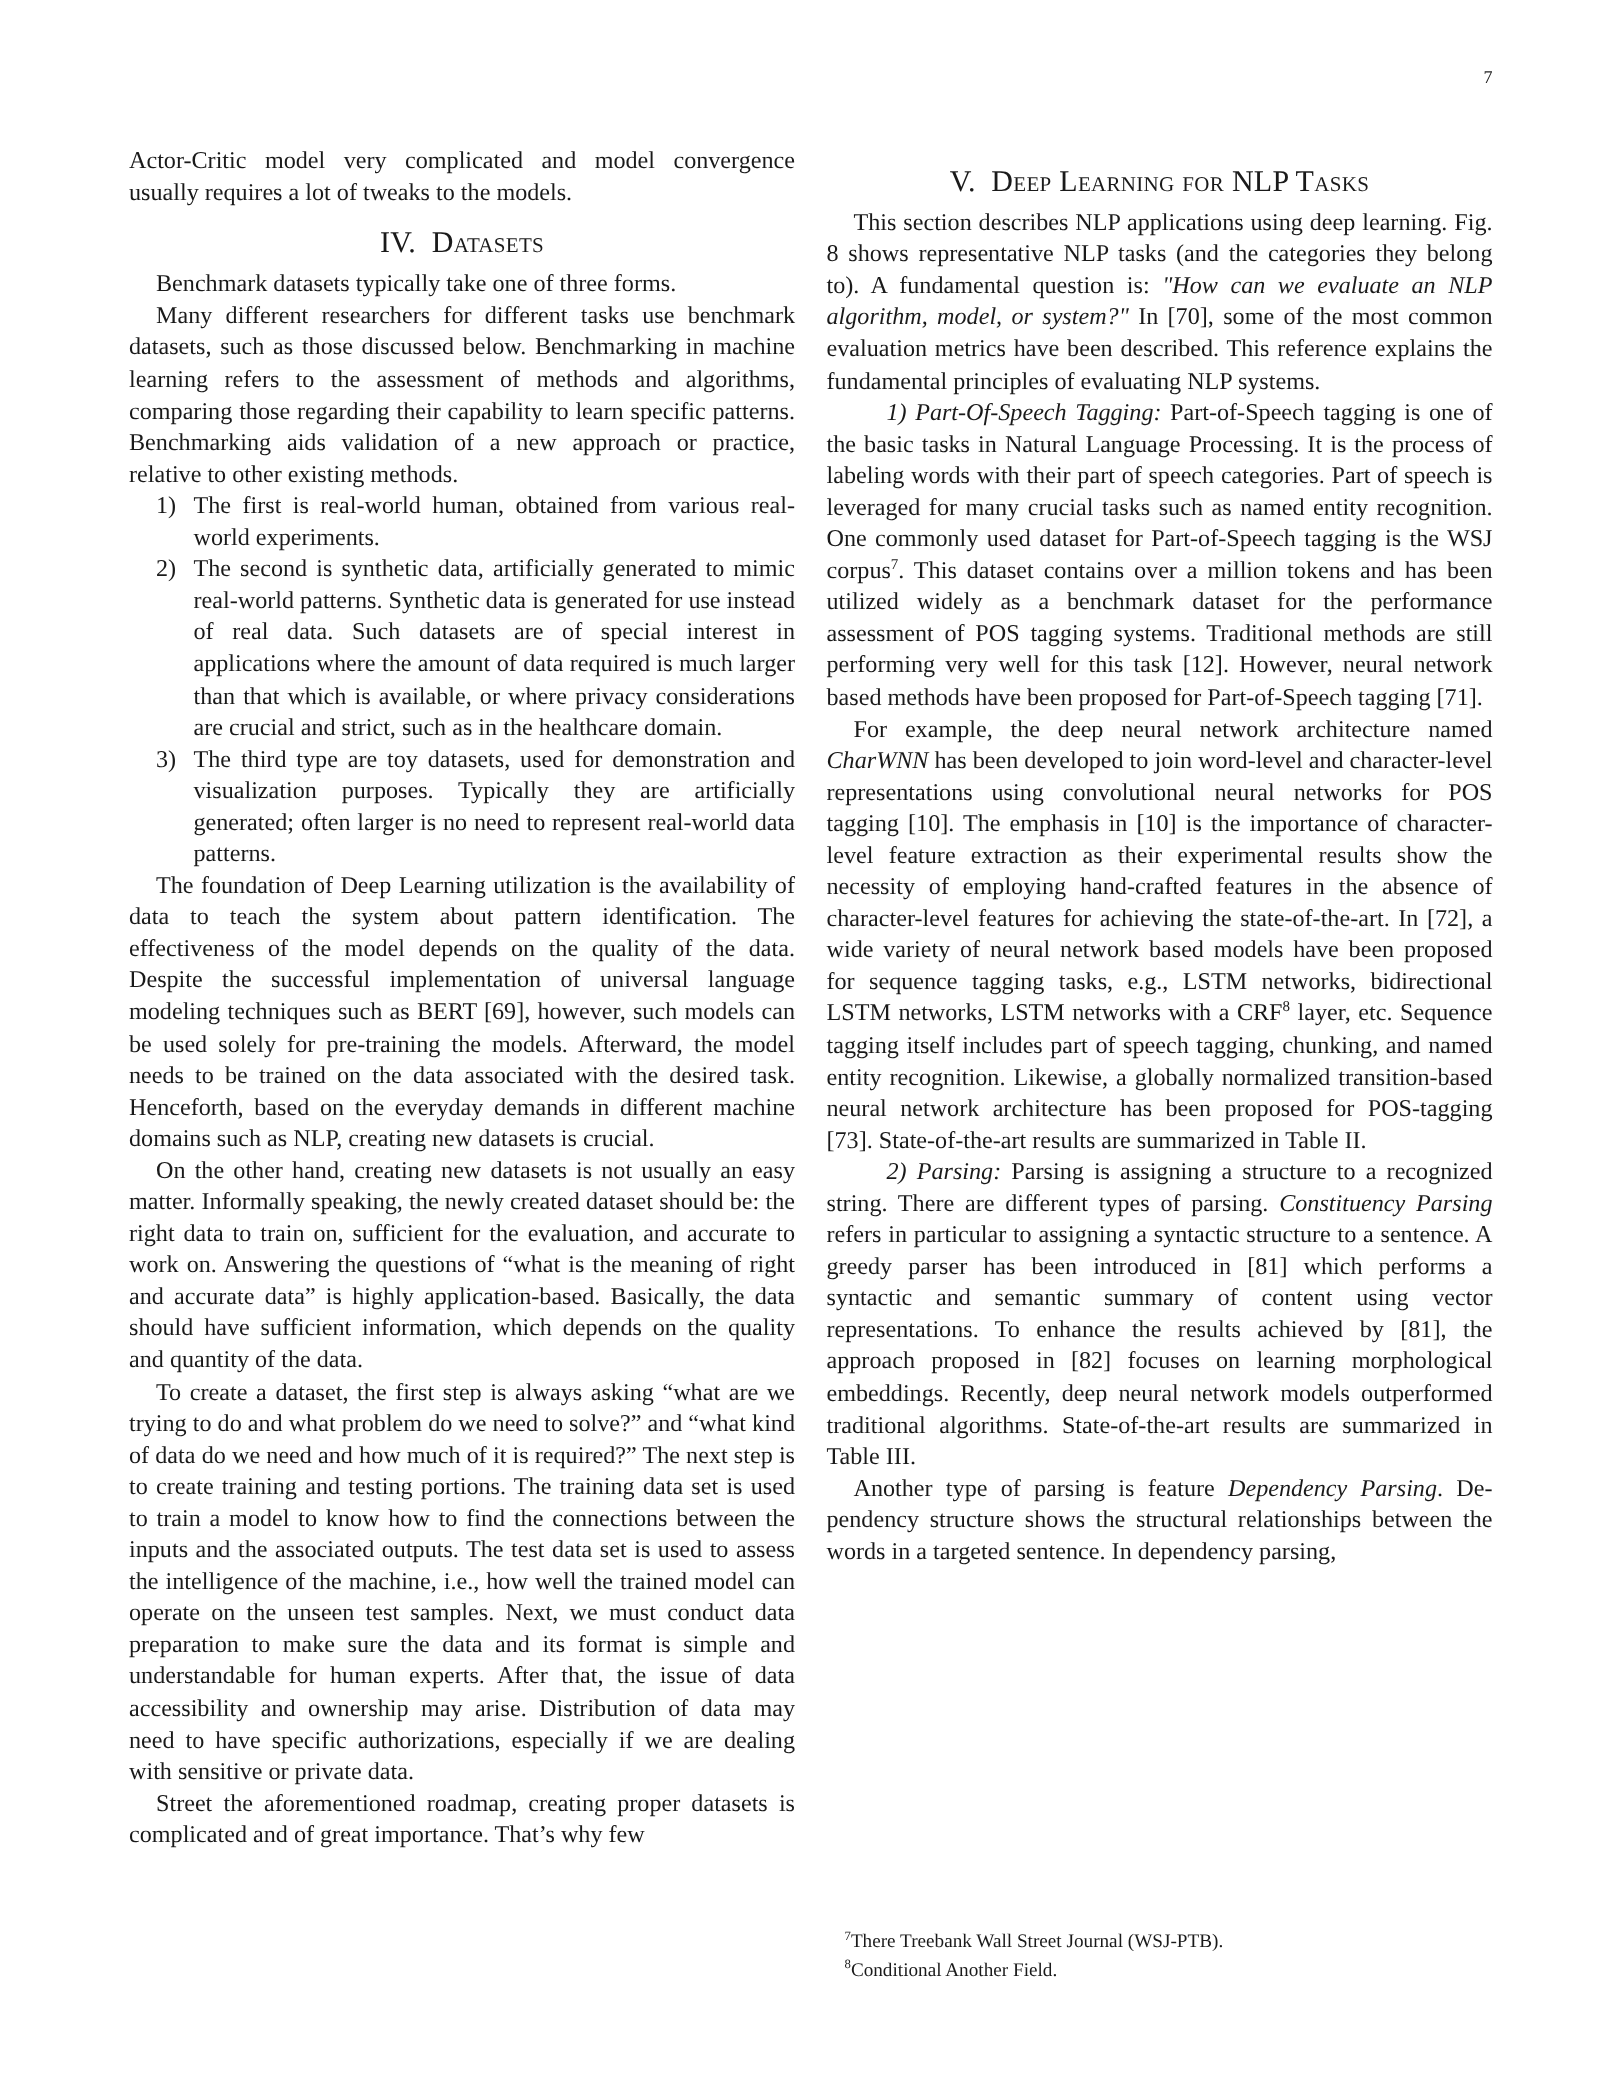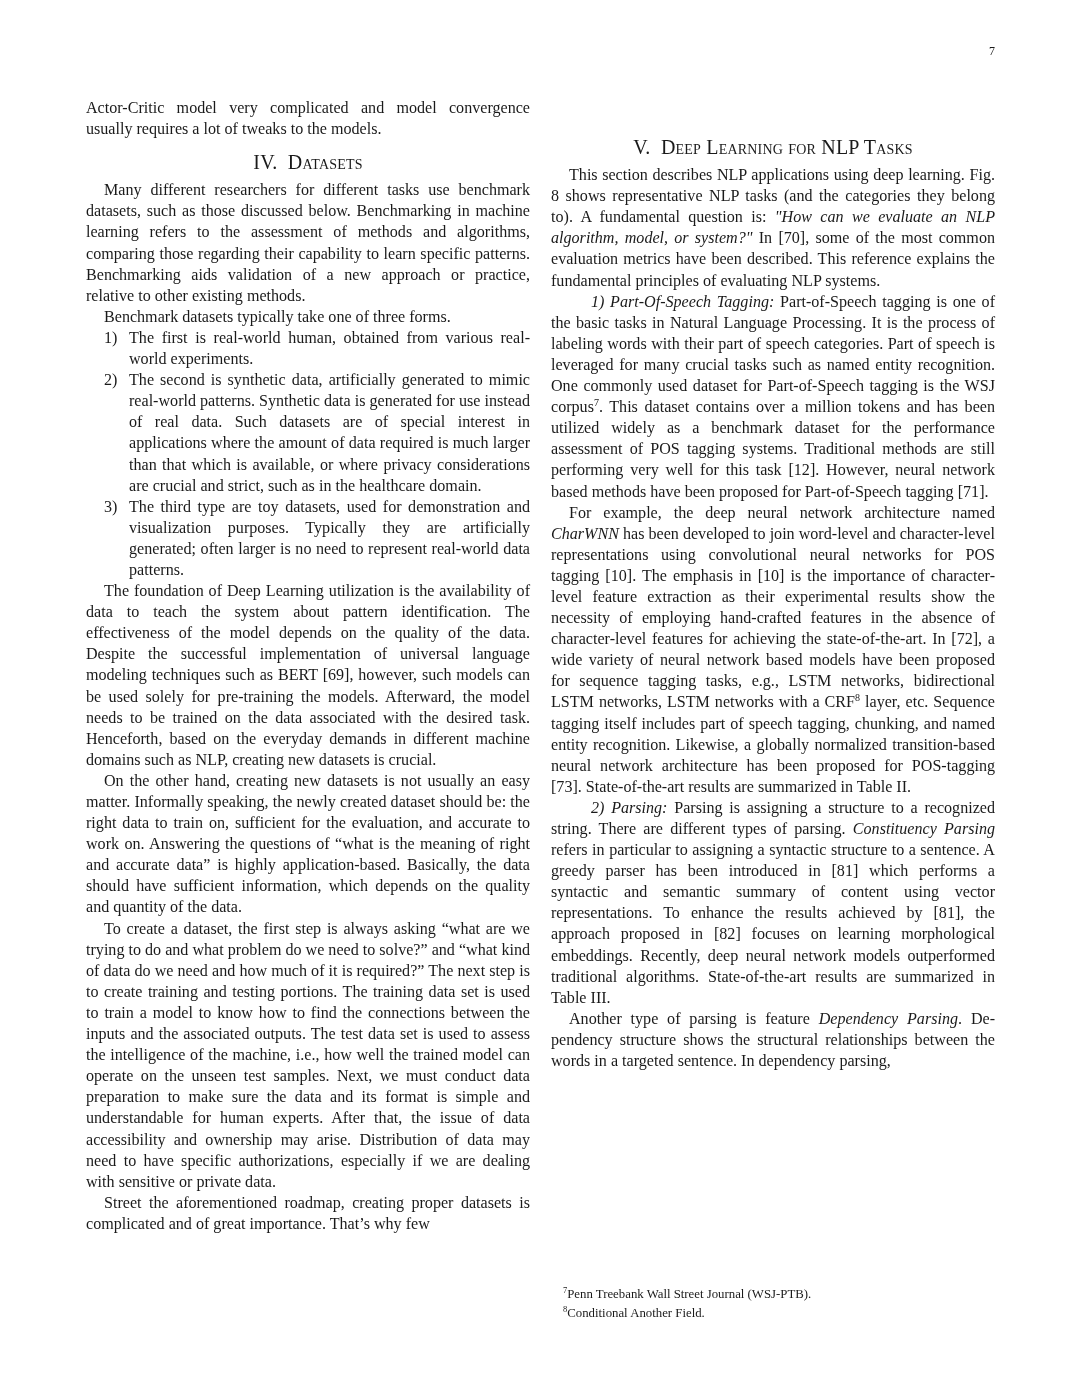--- a/index.html
+++ b/index.html
@@ -53,22 +53,22 @@
 <div class="page-number">7</div>
 
 <div class="column col-left">
   <p>Actor-Critic model very complicated and model convergence usually requires a lot of tweaks to the models.</p>
 
   <div class="section-heading">
     <span>IV.</span>&nbsp;
     <span>Datasets</span>
   </div>
 
+  <p class="indent">Benchmark datasets typically take one of three forms.</p>
   <p class="indent">Many different researchers for different tasks use bench­mark datasets, such as those discussed below. Benchmarking in machine learning refers to the assessment of methods and algorithms, comparing those regarding their capability to learn specific patterns. Benchmarking aids validation of a new approach or practice, relative to other existing methods.</p>
-  <p class="indent">Benchmark datasets typically take one of three forms.</p>
 
   <ol class="forms">
     <li>
       <span class="num">1)</span>
       <span>The first is real-world human, obtained from various real-world experiments.</span>
     </li>
     <li>
       <span class="num">2)</span>
       <span>The second is synthetic data, artificially generated to mimic real-world patterns. Synthetic data is generated for use instead of real data. Such datasets are of spe­cial interest in applications where the amount of data required is much larger than that which is available, or where privacy considerations are crucial and strict, such as in the healthcare domain.</span>
     </li>
@@ -79,33 +79,33 @@
   </ol>
 
   <p class="indent">The foundation of Deep Learning utilization is the avail­ability of data to teach the system about pattern identification. The effectiveness of the model depends on the quality of the data. Despite the successful implementation of universal language modeling techniques such as BERT [69], however, such models can be used solely for pre-training the models. Afterward, the model needs to be trained on the data associated with the desired task. Henceforth, based on the everyday demands in different machine domains such as NLP, creating new datasets is crucial.</p>
   <p class="indent">On the other hand, creating new datasets is not usually an easy matter. Informally speaking, the newly created dataset should be: the right data to train on, sufficient for the eval­uation, and accurate to work on. Answering the questions of “what is the meaning of right and accurate data” is highly application-based. Basically, the data should have sufficient information, which depends on the quality and quantity of the data.</p>
   <p class="indent">To create a dataset, the first step is always asking “what are we trying to do and what problem do we need to solve?” and “what kind of data do we need and how much of it is required?” The next step is to create training and testing portions. The training data set is used to train a model to know how to find the connections between the inputs and the associated outputs. The test data set is used to assess the intelligence of the machine, i.e., how well the trained model can operate on the unseen test samples. Next, we must conduct data preparation to make sure the data and its format is simple and understandable for human experts. After that, the issue of data accessibility and ownership may arise. Distribution of data may need to have specific authorizations, especially if we are dealing with sensitive or private data.</p>
   <p class="indent">Street the aforementioned roadmap, creating proper datasets is complicated and of great importance. That’s why few</p>
 </div>
 
 <div class="column col-right">
 
-  <div class="section-heading" style="margin-top:40px;">
+  <div class="section-heading" style="margin-top:14px;">
     <span>V.</span>&nbsp;
     <span>Deep Learning for NLP Tasks</span>
   </div>
 
   <p class="indent"><span>This section describes NLP applications using deep learn­ing. Fig. 8 shows representative NLP tasks (and the categories they belong to). A fundamental question is: </span><span class="em">"How can we evaluate an NLP algorithm, model, or system?"</span><span> In [70], some of the most common evaluation metrics have been described. This reference explains the fundamental principles of evaluating NLP systems.</span></p>
 
 
   <p class="indent"><span class="run-in">1) Part-Of-Speech Tagging:</span><span> Part-of-Speech tagging is one of the basic tasks in Natural Language Processing. It is the process of labeling words with their part of speech categories. Part of speech is leveraged for many crucial tasks such as named entity recognition. One commonly used dataset for Part-of-Speech tagging is the WSJ corpus</span><sup>7</sup><span>. This dataset contains over a million tokens and has been utilized widely as a benchmark dataset for the performance assessment of POS tagging systems. Traditional methods are still performing very well for this task [12]. However, neural network based methods have been proposed for Part-of-Speech tagging [71].</span></p>
 
   <p class="indent"><span>For example, the deep neural network architecture named </span><span class="em">CharWNN</span><span> has been developed to join word-level and character-level representations using convolutional neural net­works for POS tagging [10]. The emphasis in [10] is the importance of character-level feature extraction as their exper­imental results show the necessity of employing hand-crafted features in the absence of character-level features for achieving the state-of-the-art. In [72], a wide variety of neural network based models have been proposed for sequence tagging tasks, e.g., LSTM networks, bidirectional LSTM networks, LSTM networks with a CRF</span><sup>8</sup><span> layer, etc. Sequence tagging itself includes part of speech tagging, chunking, and named entity recognition. Likewise, a globally normalized transition-based neural network architecture has been proposed for POS-tagging [73]. State-of-the-art results are summarized in Table II.</span></p>
 
   <p class="indent"><span class="run-in">2) Parsing:</span><span> Parsing is assigning a structure to a recognized string. There are different types of parsing. </span><span class="em">Constituency Parsing</span><span> refers in particular to assigning a syntactic structure to a sentence. A greedy parser has been introduced in [81] which performs a syntactic and semantic summary of content using vector representations. To enhance the results achieved by [81], the approach proposed in [82] focuses on learning morphological embeddings. Recently, deep neural network models outperformed traditional algorithms. State-of-the-art results are summarized in Table III.</span></p>
 
   <p class="indent"><span>Another type of parsing is feature </span><span class="em">Dependency Parsing</span><span>. De­pendency structure shows the structural relationships between the words in a targeted sentence. In dependency parsing,</span></p>
 </div>
 
 <div class="footnotes">
-  <p><sup>7</sup><span>Penn Treebank Wall Street Journal (WSJ-PTB).</span></p>
+  <p><sup>7</sup><span>There Treebank Wall Street Journal (WSJ-PTB).</span></p>
   <p><sup>8</sup><span>Conditional Another Field.</span></p>
 </div>
 
 </body></html>

